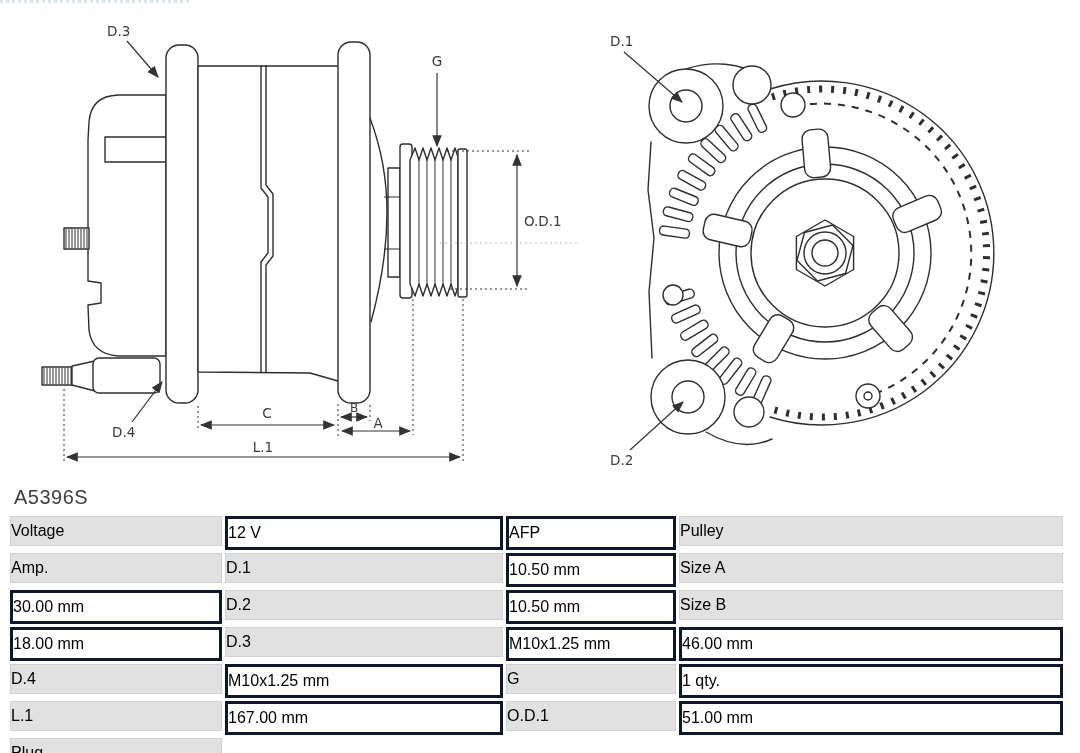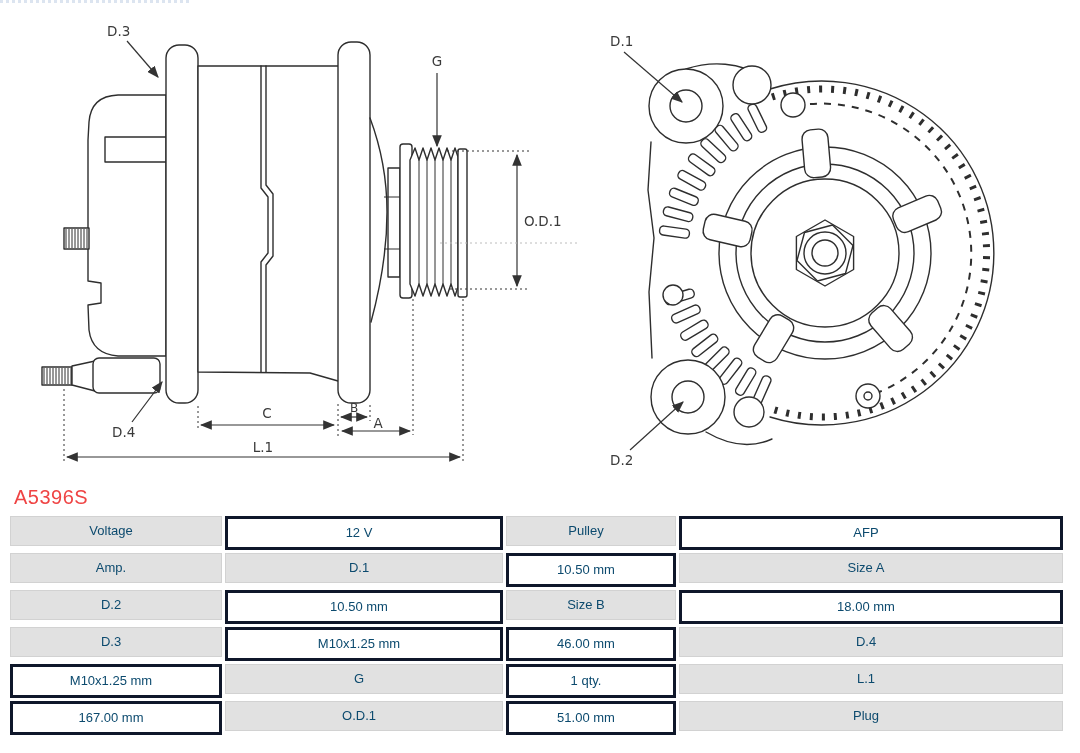--- a/index.html
+++ b/index.html
@@ -11,22 +11,22 @@
   .fw{stroke:#2e2e2e;stroke-width:1.4;fill:#ffffff;stroke-linejoin:round;}
   .thin{stroke:#2e2e2e;stroke-width:1;fill:none;}
   .dim{stroke:#333333;stroke-width:1.2;fill:none;}
   .ext{stroke:#333333;stroke-width:1;stroke-dasharray:2 3;fill:none;}
   .ext-gray{stroke:#bcbcbc;stroke-width:1;stroke-dasharray:2 3;fill:none;}
   .lbl{font-family:"DejaVu Sans",sans-serif;font-size:13.5px;fill:#3a3a3a;}
   .lbl-sm{font-family:"DejaVu Sans",sans-serif;font-size:12px;fill:#3a3a3a;}
   .page-title{margin:1px 0 0 14px;font-size:20px;letter-spacing:.5px;}
   .spec-table{margin:7px 17px 0 10px;display:grid;
     grid-template-columns:212px 278px 170px 1fr;gap:3px;}
-  .cell{height:28px;line-height:28px;text-align:center;padding-right:10px;
-    font-size:13px;color:#0c4a6e;overflow:hidden;white-space:nowrap;}
+  .cell{height:28px;line-height:28px;text-align:left;padding-right:10px;
+    font-size:16px;color:#000000;overflow:hidden;white-space:nowrap;}
   .cell.lab{background:#e1e1e1;border:1px solid #d2d2d2;}
   .cell.val{background:#ffffff;border:3px solid #0f172a;}
 </style>
 </head>
 <body>
 
 <div class="artifact"></div>
 
 <svg id="drawing" width="1080" height="485" viewBox="0 0 1080 485">
   <defs>
@@ -168,33 +168,34 @@
       <circle class="fw" cx="825" cy="253" r="13"></circle>
     </g>
 
     <line class="dim" x1="624" y1="52" x2="682" y2="102" marker-end="url(#arr)"></line>
     <line class="dim" x1="630" y1="450" x2="683" y2="402" marker-end="url(#arr)"></line>
     <text class="lbl" x="610" y="46">D.1</text>
     <text class="lbl" x="610" y="465">D.2</text>
   </g>
 </svg>
 
-<div class="page-title" id="title" style="color: #ef4444;">A5396S</div>
+<div class="page-title" id="title" style="color: #404040;">A5396S</div>
 
 <div class="spec-table">
   <div class="cell lab">Voltage</div>
   <div class="cell val">12 V</div>
+  <div class="cell val">AFP</div>
   <div class="cell lab">Pulley</div>
-  <div class="cell val">AFP</div>
 
   <div class="cell lab">Amp.</div>
   <div class="cell lab">D.1</div>
   <div class="cell val">10.50 mm</div>
 
   <div class="cell lab">Size A</div>
+  <div class="cell val">30.00 mm</div>
   <div class="cell lab">D.2</div>
   <div class="cell val">10.50 mm</div>
 
   <div class="cell lab">Size B</div>
   <div class="cell val">18.00 mm</div>
   <div class="cell lab">D.3</div>
   <div class="cell val">M10x1.25 mm</div>
 
   <div class="cell val">46.00 mm</div>
   <div class="cell lab">D.4</div>

